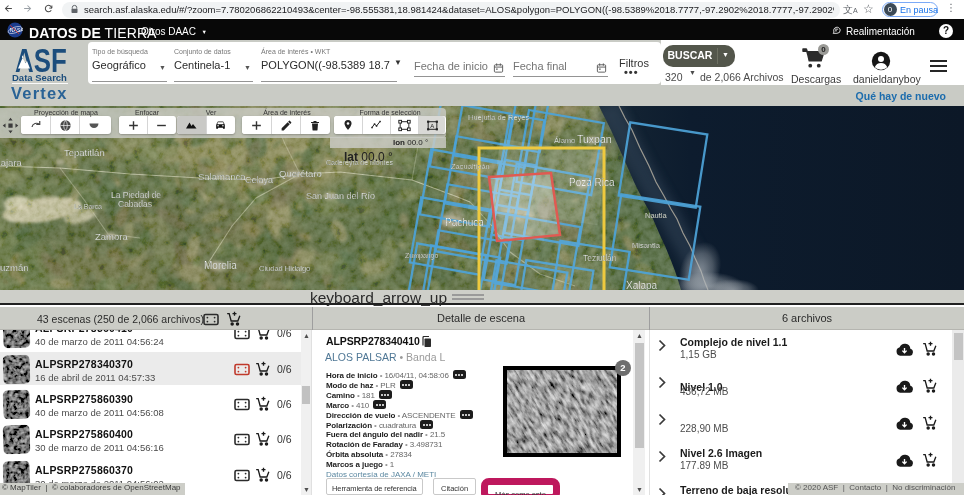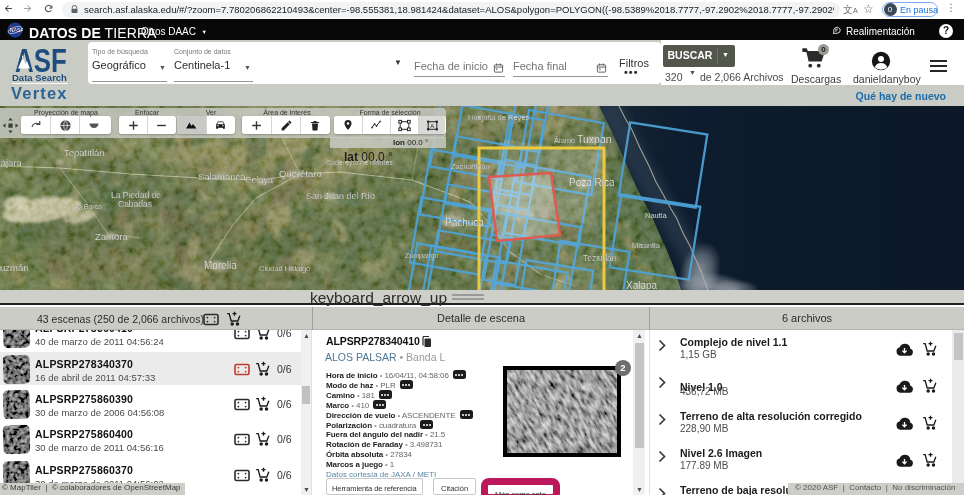--- a/index.html
+++ b/index.html
@@ -69,39 +69,44 @@
  <div style="position:absolute;left:92px;top:8px;width:76px">
 <div style="font-size:7px;color:#777">Tipo de búsqueda</div>
 <div style="position:relative;font-size:11px;color:#2b2b2b;margin-top:4px;white-space:nowrap">Geográfico<span style="position:absolute;right:2px;top:5px;font-size:7px;color:#555">▼</span></div>
 <div style="position:absolute;left:0;top:33px;width:75px;border-bottom:1px solid #949494"></div>
 </div>
  <div style="position:absolute;left:174px;top:8px;width:79px">
 <div style="font-size:7px;color:#777">Conjunto de datos</div>
 <div style="position:relative;font-size:11px;color:#2b2b2b;margin-top:4px;white-space:nowrap">Centinela-1<span style="position:absolute;right:2px;top:5px;font-size:7px;color:#555">▼</span></div>
 <div style="position:absolute;left:0;top:33px;width:79px;border-bottom:1px solid #949494"></div>
 </div>
+ <div style="position:absolute;left:261px;top:8px;width:140px">
+<div style="font-size:7px;color:#777">Área de interés • WKT</div>
+<div style="position:relative;font-size:11px;color:#2b2b2b;margin-top:4px;white-space:nowrap">POLYGON((-98.5389 18.7</div>
+<div style="position:absolute;left:0;top:33px;width:136px;border-bottom:1px solid #949494"></div>
+</div>
  <span class="abs" style="left:394px;top:18px;font-size:8px;color:#333">▼</span>
  <div class="abs" style="left:414px;top:20px;width:91px;font-size:11px;color:#757575">Fecha de inicio</div>
  <div class="abs" style="left:493px;top:20px"><svg width="11" height="12" viewBox="0 0 24 24" fill="none" stroke="#555" stroke-width="2">
         <rect x="3" y="5" width="18" height="16" rx="2"></rect>
         <path d="M3 10h18M8 2v5M16 2v5"></path>
         <rect x="7" y="13" width="3" height="3" fill="#555" stroke="none"></rect>
       </svg></div>
  <div class="abs" style="left:414px;top:36px;width:91px;border-bottom:1px solid #949494"></div>
  <div class="abs" style="left:513px;top:20px;width:95px;font-size:11px;color:#757575">Fecha final</div>
  <div class="abs" style="left:596px;top:20px"><svg width="11" height="12" viewBox="0 0 24 24" fill="none" stroke="#555" stroke-width="2">
         <rect x="3" y="5" width="18" height="16" rx="2"></rect>
         <path d="M3 10h18M8 2v5M16 2v5"></path>
         <rect x="7" y="13" width="3" height="3" fill="#555" stroke="none"></rect>
       </svg></div>
  <div class="abs" style="left:513px;top:36px;width:95px;border-bottom:1px solid #949494"></div>
  <div class="abs" style="left:619px;top:17px;font-size:11px;color:#333">Filtros</div>
  <div class="abs" style="left:624px;top:26px;font-size:11px;color:#333;letter-spacing:1px;font-weight:bold">•••</div>
 
- <div class="abs" style="left:663px;top:5px;width:72px;height:22px;background:#53564b;border-radius:2px">
+ <div class="abs" style="left:663px;top:5px;width:72px;height:22px;background:#53564b;border-radius:10px">
    <div class="abs" style="left:0;top:4px;width:54px;text-align:center;font-size:10.5px;font-weight:bold;color:#fff">BUSCAR</div>
    <div class="abs" style="left:54px;top:3px;height:16px;border-left:1px solid #6d7062"></div>
    <span class="abs" style="left:59px;top:6px;font-size:7px;color:#fff">▼</span>
  </div>
  <div class="abs" style="left:665px;top:31px;font-size:10.5px;color:#4b4b4b">320</div>
  <span class="abs" style="left:689px;top:29px;font-size:7px;color:#4b4b4b">▼</span>
  <div class="abs" style="left:700px;top:31px;font-size:10.5px;color:#4b4b4b">de 2,066 Archivos</div>
 
  <svg class="abs" style="left:801px;top:8px" width="25" height="21" viewBox="0 0 24 22">
       <path d="M1 1h3.5l1 3H23l-3 9.5H7.5L6 7 5 3.5H1z" fill="#2b2b2b" stroke="#2b2b2b" stroke-width="1.5" stroke-linejoin="round"></path>
@@ -995,21 +1000,21 @@
                 <feTurbulence type="fractalNoise" baseFrequency="0.27" numOctaves="4" seed="99"></feTurbulence>
                 <feColorMatrix type="matrix" values="1.1 0 0 0 -0.38  1.1 0 0 0 -0.38  1.1 0 0 0 -0.38  0 0 0 0 1"></feColorMatrix>
               </filter>
             </defs>
             <g clip-path="url(#c99)">
               <rect width="27" height="29" filter="url(#f99)"></rect>
             </g>
           </svg>
         </div>
 <div style="position:absolute;left:35px;top:6px;font-size:10.5px;font-weight:bold;color:#111;letter-spacing:0.2px">ALPSRP275860390</div>
-<div style="position:absolute;left:35px;top:19.5px;font-size:9.5px;color:#4b4b4b">30 de marzo de 2006 04:56:08</div>
+<div style="position:absolute;left:35px;top:19.5px;font-size:9.5px;color:#4b4b4b">40 de marzo de 2011 04:56:08</div>
 <div style="position:absolute;left:234px;top:10px"><svg width="16" height="13" viewBox="0 0 16 13">
             <rect x="1" y="1.5" width="14" height="10" rx="1.5" fill="none" stroke="#2b2b2b" stroke-width="1.6"></rect>
             <circle cx="4.4" cy="4.6" r="0.9" fill="#2b2b2b"></circle>
             <circle cx="11.6" cy="4.6" r="0.9" fill="#2b2b2b"></circle>
             <circle cx="4.4" cy="8.6" r="0.9" fill="#2b2b2b"></circle>
             <circle cx="11.6" cy="8.6" r="0.9" fill="#2b2b2b"></circle>
           </svg></div>
 <div style="position:absolute;left:255px;top:9px"><svg width="17" height="16" viewBox="0 0 24 24" fill="none" stroke="#1a1a1a" stroke-width="2">
             <path d="M1 4h3l3 11h10l3-8" fill="none"></path>
             <circle cx="8.5" cy="19.5" r="1.6" fill="#1a1a1a"></circle>
@@ -1171,21 +1176,20 @@
           <path d="M1 4h3l3 11h10l3-8" fill="none"></path>
           <circle cx="8.5" cy="19.5" r="1.6" fill="#1a1a1a"></circle>
           <circle cx="16.5" cy="19.5" r="1.6" fill="#1a1a1a"></circle>
           <path d="M12 1v6M9 4h6"></path>
         </svg></div>
 </div>
  <div style="position:absolute;left:650px;top:77px;width:314px;height:37px">
 <svg style="position:absolute;left:8px;top:6px" width="8" height="13" viewBox="0 0 8 13" fill="none" stroke="#3a3a3a" stroke-width="1.7">
         <path d="M1.5 1.5 L6.5 6.5 L1.5 11.5"></path>
       </svg>
-<div style="position:absolute;left:30px;top:3px;font-size:10.5px;font-weight:bold;color:#1a1a1a">Terreno de alta resolución corregido</div>
 <div style="position:absolute;left:30px;top:16px;font-size:10px;color:#4b4b4b">228,90 MB</div>
 <div style="position:absolute;left:245px;top:9px"><svg width="19" height="15" viewBox="0 0 24 18">
           <path d="M19.4 8.1A7 7 0 0 0 5.9 6.3 5.5 5.5 0 0 0 6.5 17h12.5a4.6 4.6 0 0 0 .4-8.9z" fill="#1a1a1a"></path>
           <path d="M12 7v6M9.3 10.4l2.7 2.8 2.7-2.8" stroke="#fff" stroke-width="1.7" fill="none"></path>
         </svg></div>
 <div style="position:absolute;left:272px;top:8px"><svg width="17" height="16" viewBox="0 0 24 24" fill="none" stroke="#1a1a1a" stroke-width="2">
           <path d="M1 4h3l3 11h10l3-8" fill="none"></path>
           <circle cx="8.5" cy="19.5" r="1.6" fill="#1a1a1a"></circle>
           <circle cx="16.5" cy="19.5" r="1.6" fill="#1a1a1a"></circle>
           <path d="M12 1v6M9 4h6"></path>

